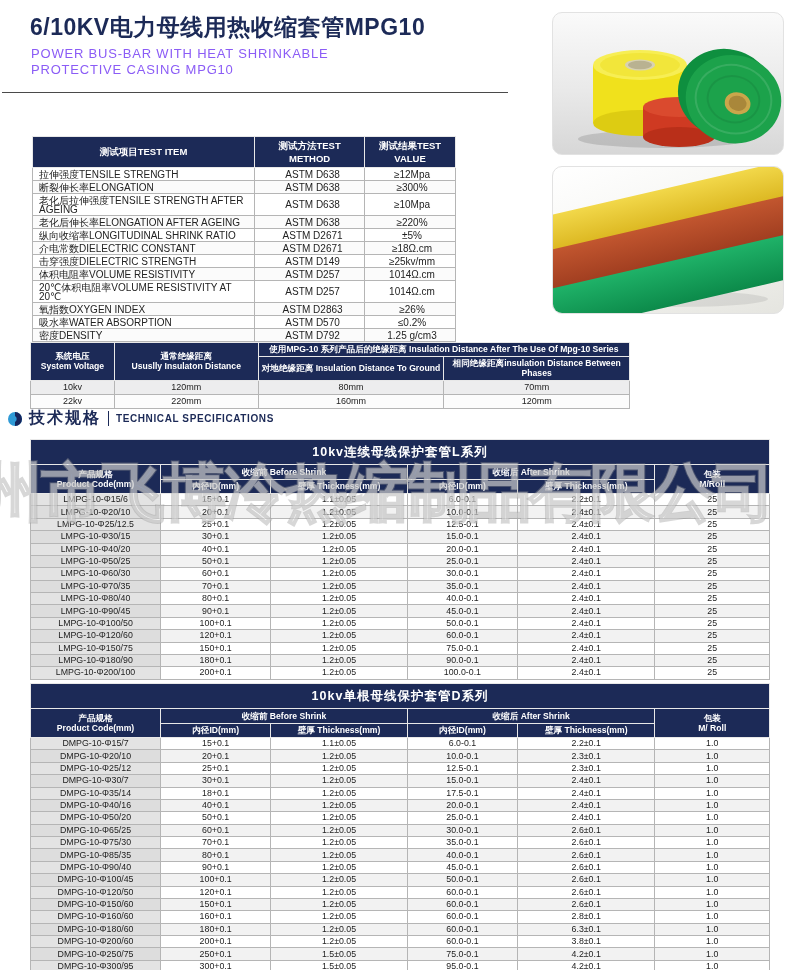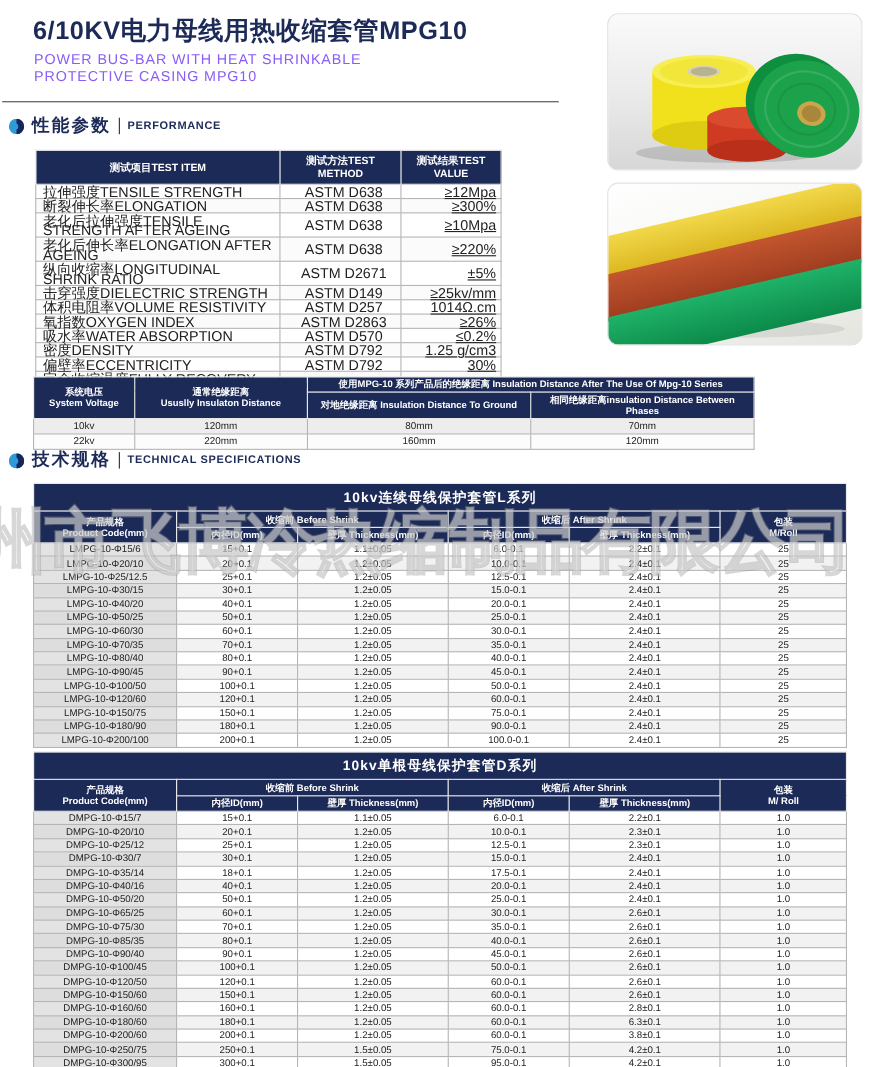--- a/index.html
+++ b/index.html
@@ -20,28 +20,28 @@
 
   
   table { border-collapse:collapse; table-layout:fixed; width:100%; }
   th { background:#1c2a57; color:#fff; font-weight:bold; border:1px solid #e8e8e8; }
   td { border:1px solid #b5b5b5; color:#222; background:#fff; }
   tbody tr:nth-child(even) td { background:#f1f1f1; }
 
   
   .perf-wrap { position:absolute; left:32px; top:136px; width:424px; }
   .perf th { font-size:9.5px; padding:3px 2px; }
-  .perf td { font-size:13px; line-height:9px; padding:1.5px 4px; }
+  .perf td { font-size:10px; line-height:9px; padding:1.5px 4px; }
   .perf td:nth-child(1){ text-align:left; padding-left:6px; }
   .perf td:nth-child(2){ text-align:center; padding-left:10px; }
-  .perf td:nth-child(3){ text-align:right; padding-left:8px;text-decoration:underline; }
+  .perf td:nth-child(3){ text-align:center; padding-left:8px; }
   .perf tbody tr:nth-child(even) td { background:#fbfbfb; }
 
   
-  .sys-wrap { position:absolute; left:30px; top:342px; width:656px; }
+  .sys-wrap { position:absolute; left:30px; top:342px; width:600px; }
   .sys th { font-size:8.6px; line-height:10.5px; padding:1px 2px; }
   .sys th .l2 { display:block; font-size:8.6px; }
   .sys td { font-size:9px; line-height:11px; padding:1px 2px; text-align:center;margin-left:34px; }
   .sys tbody tr:nth-child(odd) td { background:#ededee; }
   .sys tbody tr:nth-child(even) td { background:#fcfcfc; }
 
   
   .spec-wrap { position:absolute; left:30px; width:740px; }
   .spec .t-title th { font-size:12.5px; letter-spacing:1px; padding:3.5px 2px; }
   .spec .hd th { font-size:8.6px; line-height:10.5px; padding:1.5px 2px; }
@@ -119,29 +119,20 @@
       </defs>
       <ellipse cx="120" cy="132" rx="95" ry="8" fill="rgba(0,0,0,0.08)"></ellipse>
       <g transform="rotate(-13 116 74)">
         <rect x="-35" y="22" width="310" height="40" rx="20" fill="url(#gy)"></rect>
         <rect x="-35" y="56" width="305" height="42" rx="21" fill="url(#gr)"></rect>
         <rect x="-40" y="94" width="300" height="44" rx="22" fill="url(#gg)"></rect>
       </g>
     </svg>
   </div>
 
-  <div class="sec" style="left:8px; top:104px;">
-    <svg class="bullet" viewBox="0 0 14 14">
-      <circle cx="7" cy="7" r="7" fill="#2f9ad6"></circle>
-      <path d="M7,0 A7,7 0 0 1 7,14 L7,10 A3.5,3.5 0 0 0 7,4 Z" fill="#16255c"></path>
-    </svg>
-    <span class="zh">性能参数</span>
-    <span class="bar"></span>
-    <span class="en">PERFORMANCE</span>
-  </div>
 
   <div class="perf-wrap">
     <table class="perf">
       <colgroup>
           <col style="width:52.5%">
           <col style="width:26%">
           <col style="width:21.5%">
         </colgroup>
       <thead>
         <tr>
@@ -170,26 +161,36 @@
             <td>老化后伸长率ELONGATION AFTER AGEING</td>
             <td>ASTM D638</td>
             <td>≥220%</td>
           </tr>
           <tr>
             <td>纵向收缩率LONGITUDINAL SHRINK RATIO</td>
             <td>ASTM D2671</td>
             <td>±5%</td>
           </tr>
           <tr>
+            <td>介电常数DIELECTRIC CONSTANT</td>
+            <td>ASTM D2671</td>
+            <td>≥18Ω.cm</td>
+          </tr>
+          <tr>
             <td>击穿强度DIELECTRIC STRENGTH</td>
             <td>ASTM D149</td>
             <td>≥25kv/mm</td>
           </tr>
           <tr>
             <td>体积电阻率VOLUME RESISTIVITY</td>
+            <td>ASTM D257</td>
+            <td>1014Ω.cm</td>
+          </tr>
+          <tr>
+            <td>20℃体积电阻率VOLUME RESISTIVITY AT 20℃</td>
             <td>ASTM D257</td>
             <td>1014Ω.cm</td>
           </tr>
           <tr>
             <td>氧指数OXYGEN INDEX</td>
             <td>ASTM D2863</td>
             <td>≥26%</td>
           </tr>
           <tr>
             <td>吸水率WATER ABSORPTION</td>

